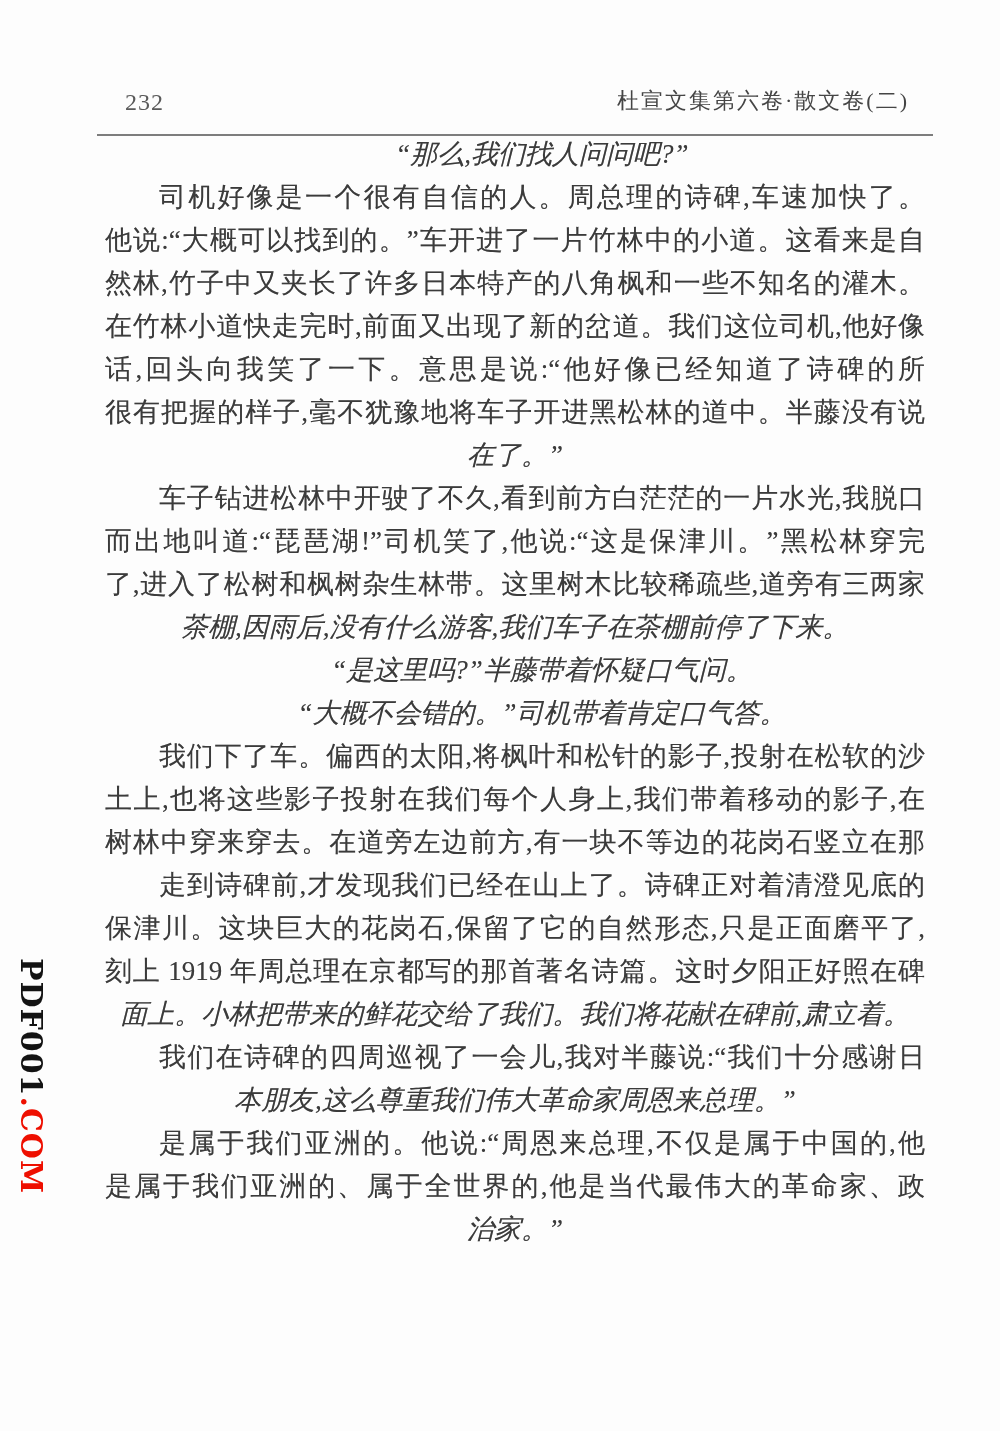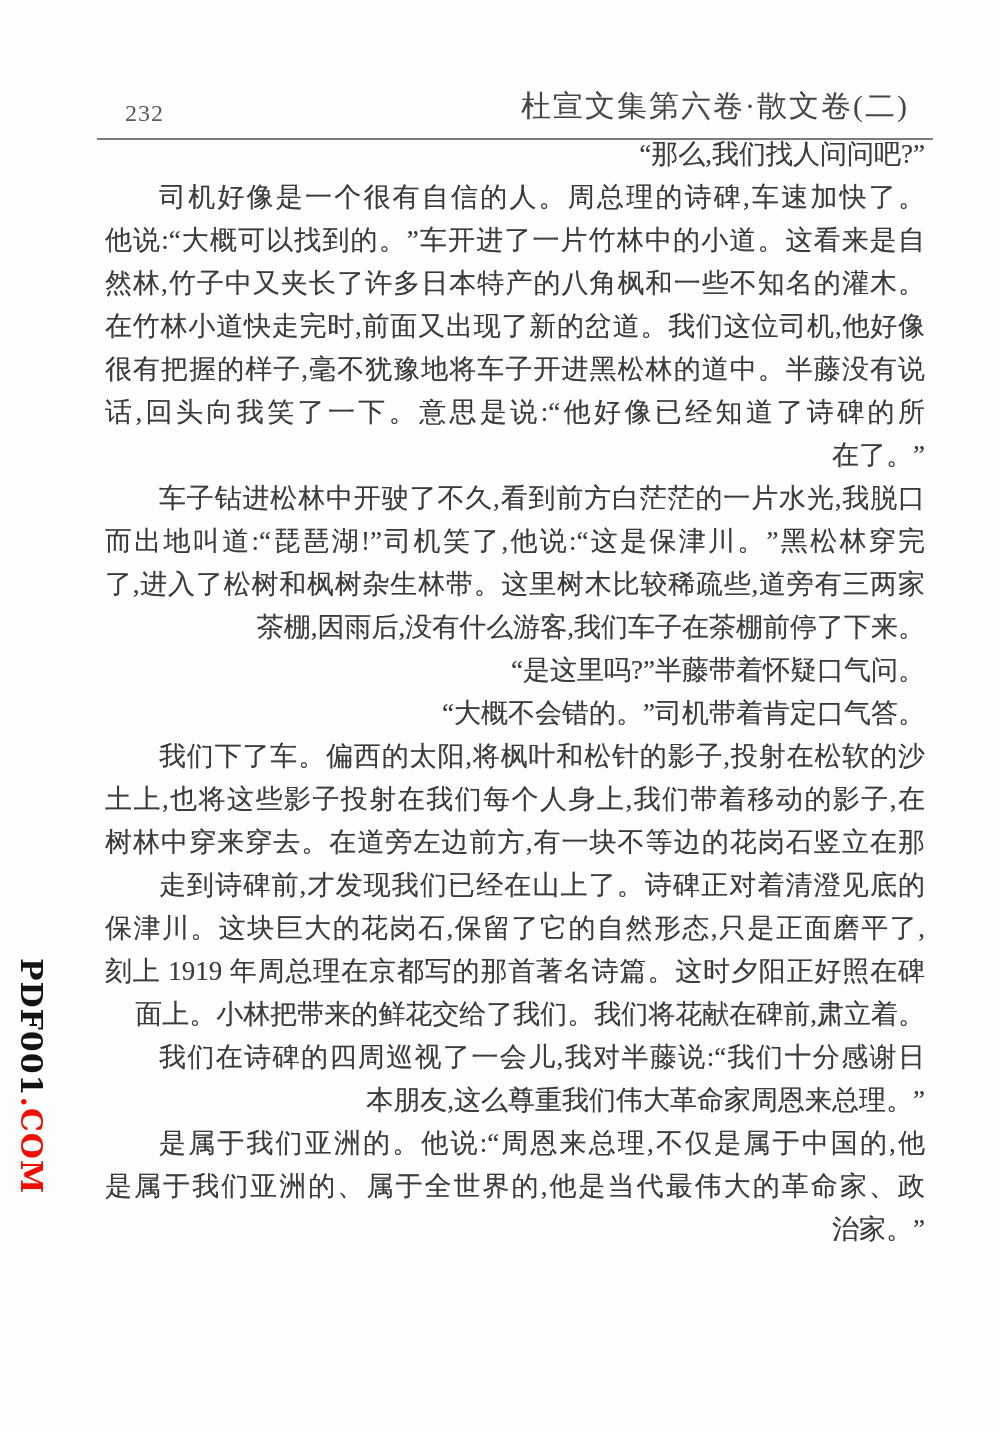--- a/index.html
+++ b/index.html
@@ -34,32 +34,32 @@
   
   .header {
     position: absolute;
     left: 97px;
     top: 86px;
     width: 836px;
     display: flex;
     justify-content: space-between;
     align-items: flex-end;
     border-bottom: 2px solid #7d7d7d;
-    padding-bottom: 11px;
+    padding-bottom: 18px;
     color: #4a4a4a;
   }
   .page-num {
     margin-left: 28px;
     font-size: 24px;
     letter-spacing: 1px;
     color: #5a5a5a;
   }
   .running-title {
     margin-right: 24px;
-    font-size: 30px;
+    font-size: 22px;
     letter-spacing: 2px;
     color: #454545;
   }
 
   
   .body-text {
     position: absolute;
     left: 105px;
     top: 133px;
     width: 820px;
@@ -71,44 +71,45 @@
   .line {
     height: 43px;
     overflow: hidden;
     text-align: justify;
     text-align-last: justify;
   }
   .line.p-first {
     text-indent: 2em;
   }
   .line.p-last {
-    text-align: right;
+    text-align: center;
     text-align-last: auto;
+    font-style: italic;
   }
 </style>
 </head>
 <body>
 
 <div class="page">
 
   <div class="watermark"><span style="color: rgb(19, 19, 19);">PDF001</span><span style="color: rgb(238, 15, 0);">.COM</span></div>
 
   <div class="header">
     <span class="page-num">232</span>
     <span class="running-title">杜宣文集第六卷·散文卷(二)</span>
   </div>
 
   <div class="body-text">
       <div class="line p-first p-last">“那么,我们找人问问吧?”</div>
       <div class="line p-first">司机好像是一个很有自信的人。周总理的诗碑,车速加快了。</div>
       <div class="line">他说:“大概可以找到的。”车开进了一片竹林中的小道。这看来是自</div>
       <div class="line">然林,竹子中又夹长了许多日本特产的八角枫和一些不知名的灌木。</div>
       <div class="line">在竹林小道快走完时,前面又出现了新的岔道。我们这位司机,他好像</div>
+      <div class="line">话,回头向我笑了一下。意思是说:“他好像已经知道了诗碑的所</div>
       <div class="line">很有把握的样子,毫不犹豫地将车子开进黑松林的道中。半藤没有说</div>
-      <div class="line">话,回头向我笑了一下。意思是说:“他好像已经知道了诗碑的所</div>
       <div class="line p-last">在了。”</div>
       <div class="line p-first">车子钻进松林中开驶了不久,看到前方白茫茫的一片水光,我脱口</div>
       <div class="line">而出地叫道:“琵琶湖!”司机笑了,他说:“这是保津川。”黑松林穿完</div>
       <div class="line">了,进入了松树和枫树杂生林带。这里树木比较稀疏些,道旁有三两家</div>
       <div class="line p-last">茶棚,因雨后,没有什么游客,我们车子在茶棚前停了下来。</div>
       <div class="line p-first p-last">“是这里吗?”半藤带着怀疑口气问。</div>
       <div class="line p-first p-last">“大概不会错的。”司机带着肯定口气答。</div>
       <div class="line p-first">我们下了车。偏西的太阳,将枫叶和松针的影子,投射在松软的沙</div>
       <div class="line">土上,也将这些影子投射在我们每个人身上,我们带着移动的影子,在</div>
       <div class="line">树林中穿来穿去。在道旁左边前方,有一块不等边的花岗石竖立在那</div>

